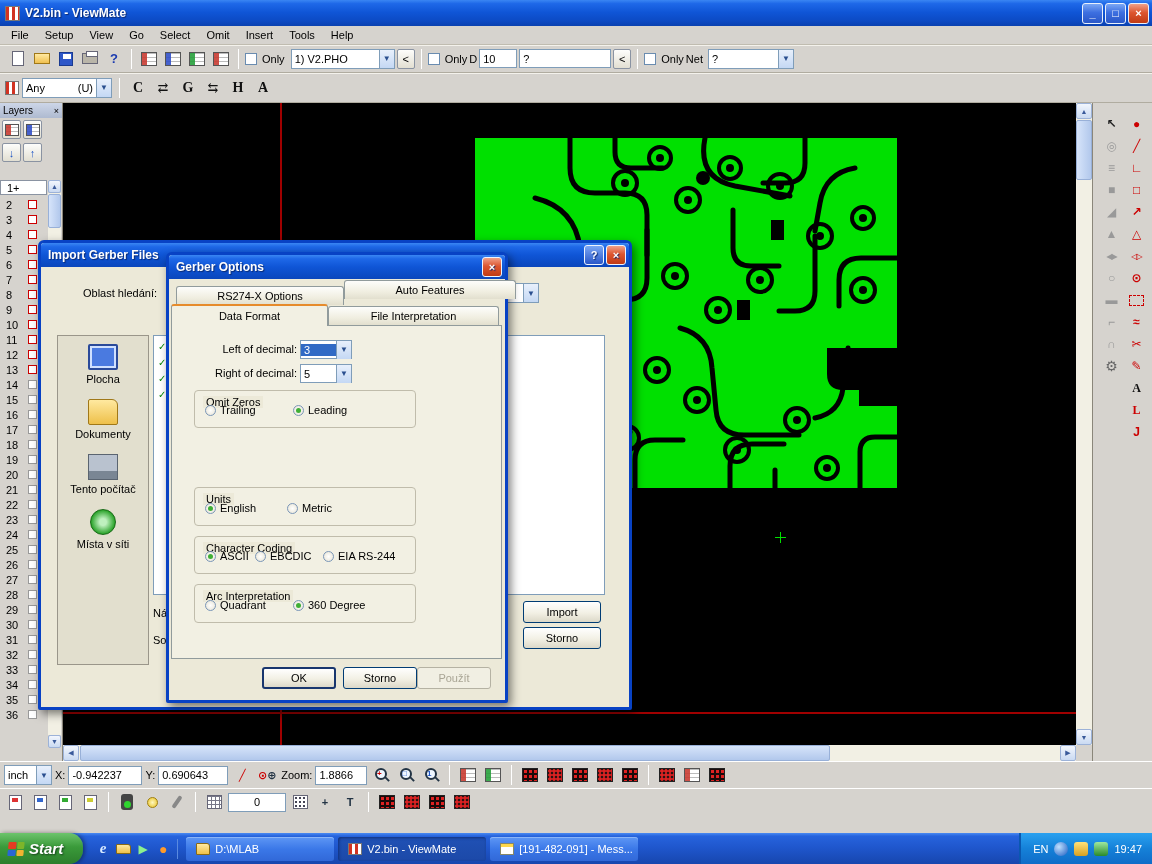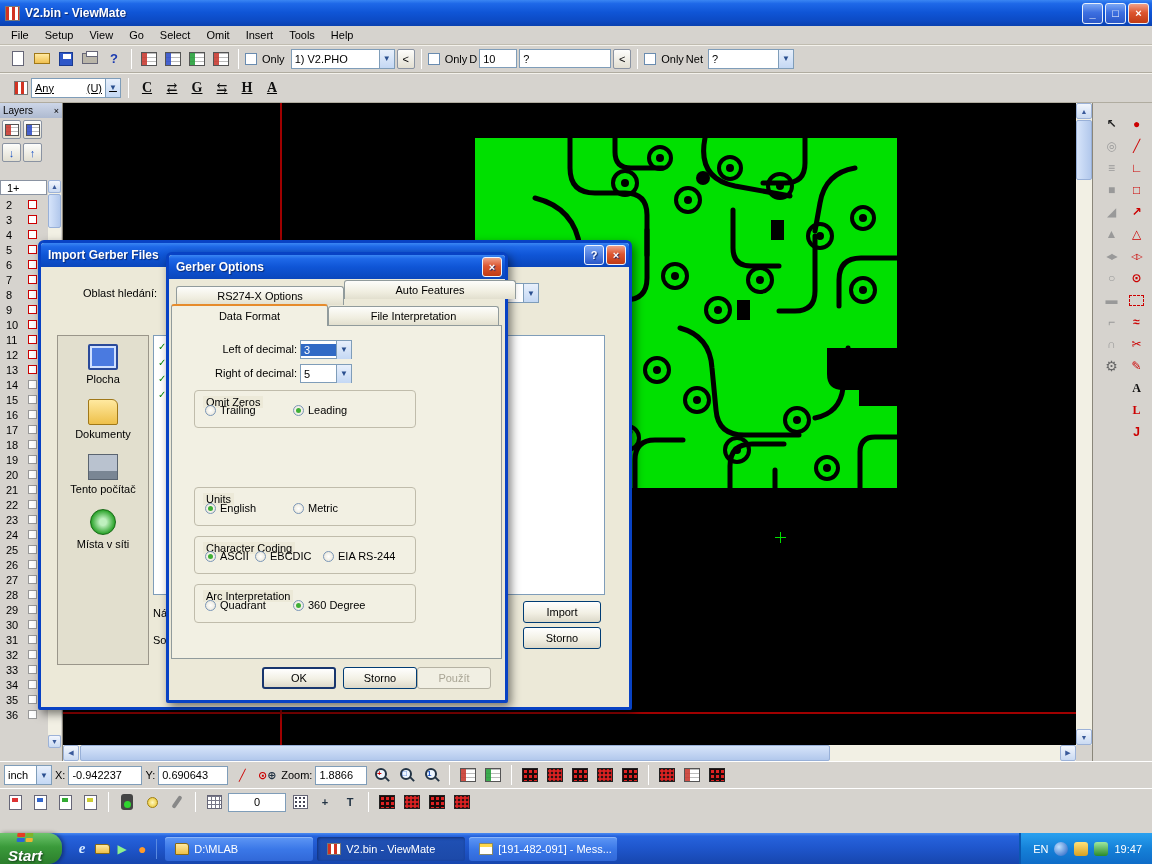--- a/index.html
+++ b/index.html
@@ -20,21 +20,21 @@
 .appicon { width:15px; height:15px; border:1px solid #777; background:
   repeating-linear-gradient(90deg,#d23322 0 3px,#fff 3px 6px); }
 
 
 #menubar { position:absolute; left:0; top:26px; width:1152px; height:19px; background:#d6d3ce;
   display:flex; align-items:center; padding-left:3px; border-bottom:1px solid #c0bcb0; }
 .menu-item { padding:2px 8px; }
 .toolbar { position:absolute; left:0; width:1152px; background:#d6d3ce; display:flex; align-items:center;
   border-bottom:1px solid #b0aca0; box-shadow:inset 0 1px 0 #f4f2ec; }
 #toolbar1 { top:45px; height:28px; padding-left:7px; gap:2px; }
-#toolbar2 { top:73px; height:30px; padding-left:14px; gap:3px;text-decoration:underline; }
+#toolbar2 { top:73px; height:30px; padding-left:5px; gap:3px; }
 .tbtn { min-width:22px; height:22px; display:flex; align-items:center; justify-content:center; }
 .sep { width:1px; height:20px; background:#9a968c; border-right:1px solid #fff; margin:0 4px; }
 .field { background:#fff; border:1px solid #7f9db9; height:19px; display:flex; align-items:center; padding:0 3px; }
 .combo { background:#fff; border:1px solid #7f9db9; height:20px; display:flex; align-items:center; }
 .combo .val { flex:1; padding:0 3px; white-space:nowrap; overflow:hidden; }
 .combo .val.hl { background:#316ac5; color:#fff; }
 .combo .carrow { width:15px; height:18px; border-left:1px solid #7f9db9;
   background:linear-gradient(180deg,#e8f0fc,#c4d8f4); display:flex; align-items:center; justify-content:center;
   color:#2a4f8f; font-size:8px; }
 .combo .carrow::before { content:"▼"; }
@@ -204,21 +204,21 @@
 #vscroll { position:absolute; left:1076px; top:103px; width:16px; height:642px; background:#f2f0e4; }
 #hscroll { position:absolute; left:63px; top:745px; width:1013px; height:16px; background:#f2f0e4; }
 #scroll-corner { position:absolute; left:1076px; top:745px; width:16px; height:16px; background:#d6d3ce; }
 
 
 #taskbar { position:absolute; left:0; top:833px; width:1152px; height:31px;
   background:linear-gradient(180deg,#4a8af2 0%,#2663dd 10%,#1f56cc 48%,#1746ae 100%); display:flex; align-items:center; }
 #start-btn { height:31px; padding:0 20px 0 8px; display:flex; align-items:center; gap:5px; color:#fff;
   font-style:italic; font-weight:bold; font-size:15px; text-shadow:1px 1px 2px #14401a;
   background:linear-gradient(180deg,#6cc46c 0%,#3a9a3a 45%,#2c7e2c 100%); border-radius:0 14px 14px 0;
-  box-shadow:2px 0 4px rgba(0,0,0,.4);flex-direction:column; }
+  box-shadow:2px 0 4px rgba(0,0,0,.4); }
 .flag { width:16px; height:14px; display:grid; grid-template:repeat(2,1fr)/repeat(2,1fr); gap:1px; transform:skewX(-6deg); }
 .flag span { border-radius:1px; }
 .flag .f1{background:#e53c22} .flag .f2{background:#7db52a} .flag .f3{background:#2a66d5} .flag .f4{background:#f0b431}
 .qbtn { width:20px; height:20px; display:flex; align-items:center; justify-content:center; }
 [data-name="ie-icon"]::before { content:"e"; font-style:italic; font-weight:bold; font-size:15px; color:#d6e9ff;
   font-family:"Liberation Serif",serif; }
 .mini-folder { width:15px; height:10px; background:linear-gradient(#ffe9a0,#eec04a); border:1px solid #8a6a14; border-radius:1px 3px 1px 1px; }
 [data-name="media-play-icon"]::before { content:"▶"; color:#8df08d; font-size:12px; }
 [data-name="firefox-icon"]::before { content:"●"; color:#ff9a2a; font-size:14px; }
 .task-btn { height:24px; width:148px; margin-left:4px; display:flex; align-items:center; padding:0 10px; gap:5px;
@@ -846,21 +846,21 @@
         </div>
       </div>
 
 
       <div class="grp" style="left:25px;top:208px;width:222px;height:39px" data-name="units-group">
         <span class="legend" data-name="units-label">Units</span>
         <div class="radio-item" style="left:10px;top:14px" data-name="radio-english">
           <span class="radio on" data-name="radio-selected-icon"></span>
           <span data-name="radio-label">English</span>
         </div>
-        <div class="radio-item" style="left:98px;top:14px" data-name="radio-metric">
+        <div class="radio-item" style="left:92px;top:14px" data-name="radio-metric">
           <span class="radio" data-name="radio-icon"></span>
           <span data-name="radio-label">Metric</span>
         </div>
       </div>
 
       <div class="grp" style="left:25px;top:257px;width:222px;height:38px" data-name="character-coding-group">
         <span class="legend" data-name="coding-label">Character Coding</span>
         <div class="radio-item" style="left:10px;top:13px" data-name="radio-ascii">
           <span class="radio on" data-name="radio-selected-icon"></span>
           <span data-name="radio-label">ASCII</span>

